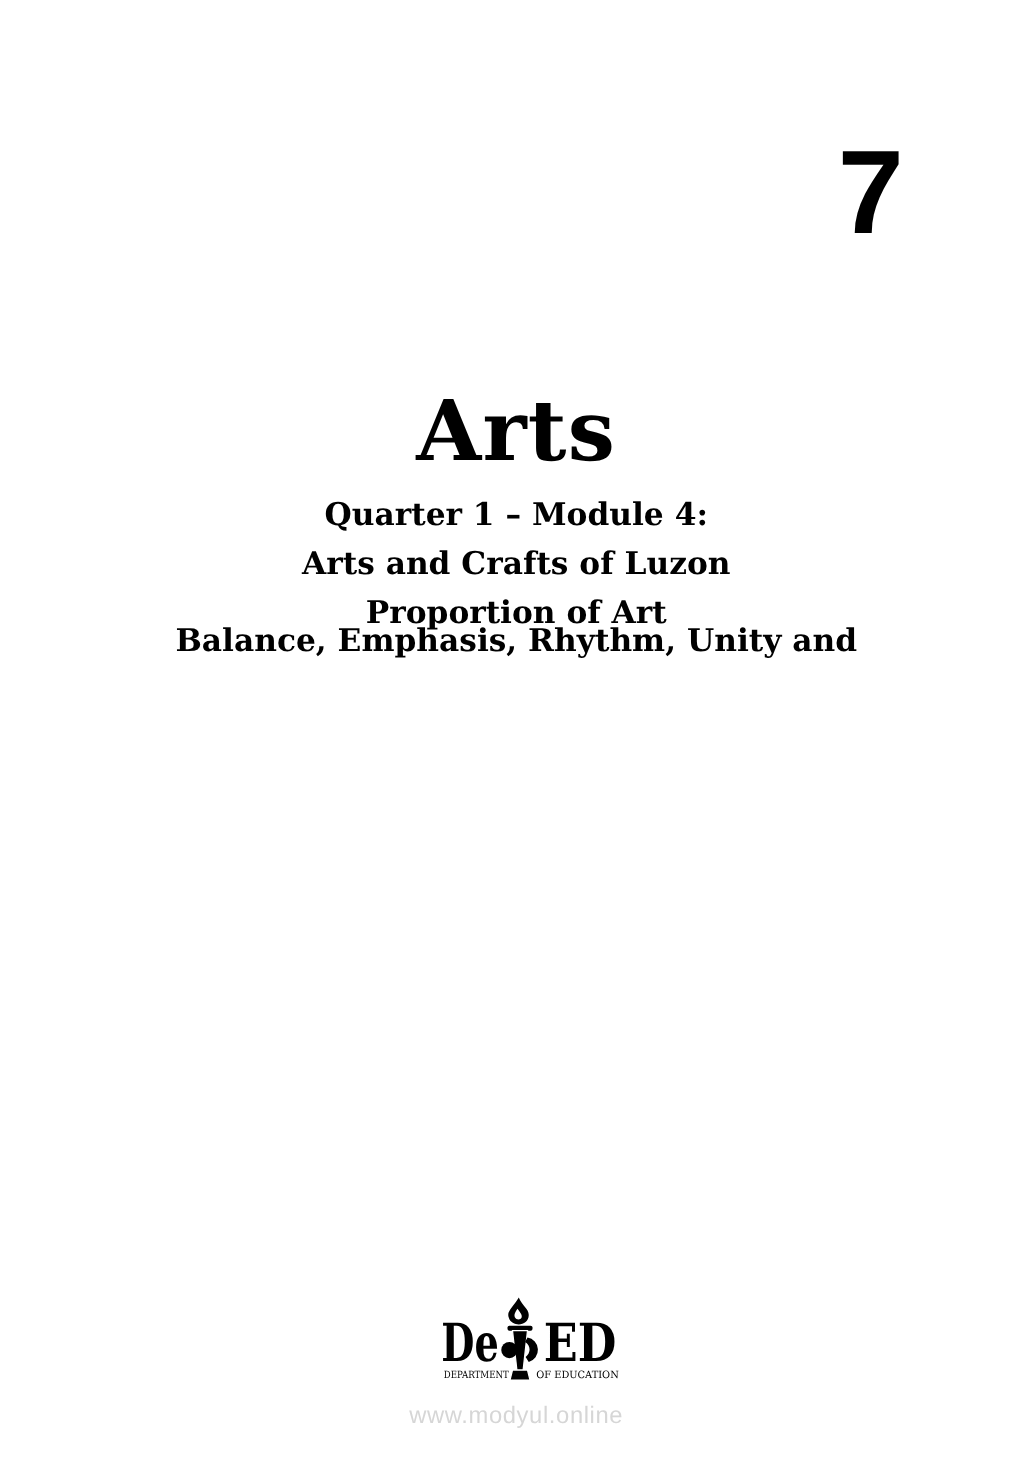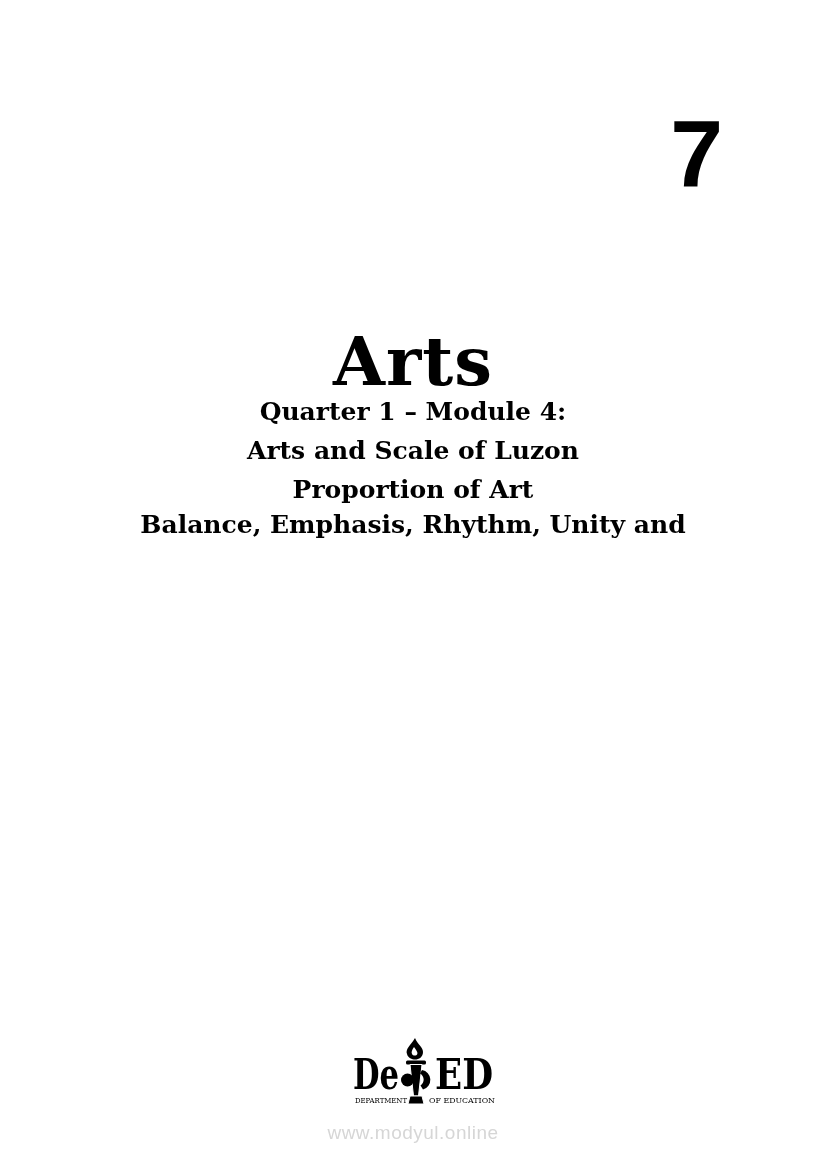--- a/index.html
+++ b/index.html
@@ -16,39 +16,39 @@
     top:107px;right:103px;
     font-family:"Liberation Sans", sans-serif;
     font-weight:bold;
     font-size:95px;
     line-height:1;
     letter-spacing:0;
     color:#000;
   }
   .title-main{
     position:absolute;
-    top:328px;left:0;width:100%;
+    top:311px;left:0;width:100%;
     text-align:center;
     font-weight:bold;
     font-size:67px;
     line-height:1;
     letter-spacing:1px;
   }
   .subtitle-block{
     position:absolute;
     top:392px;left:0;width:100%;
     text-align:center;
     font-weight:bold;
     font-size:25px;
     line-height:39px;
     letter-spacing:0;
   }
   .tagline-block{
     position:absolute;
-    top:510px;left:0;width:100%;
+    top:498px;left:0;width:100%;
     text-align:center;
     font-weight:bold;
     font-size:25px;
     line-height:30px;
   }
   .logo-wrap{
     position:absolute;
     top:1036px;left:353px;
     width:143px;height:71px;
   }
@@ -67,21 +67,21 @@
 <body>
 
 <div class="page">
 
   <div class="grade-number">7</div>
 
   <div class="title-main">Arts</div>
 
   <div class="subtitle-block">
     <div>Quarter 1 – Module 4:</div>
-    <div>Arts and Scale of Luzon</div>
+    <div>Arts and Crafts of Luzon</div>
     <div>Proportion of Art</div>
   </div>
 
   <div class="tagline-block">
     <div>Balance, Emphasis, Rhythm, Unity and</div>
   </div>
 
   <div class="logo-wrap">
     <svg width="143" height="71" viewBox="0 0 143 71" xmlns="http://www.w3.org/2000/svg">
 

